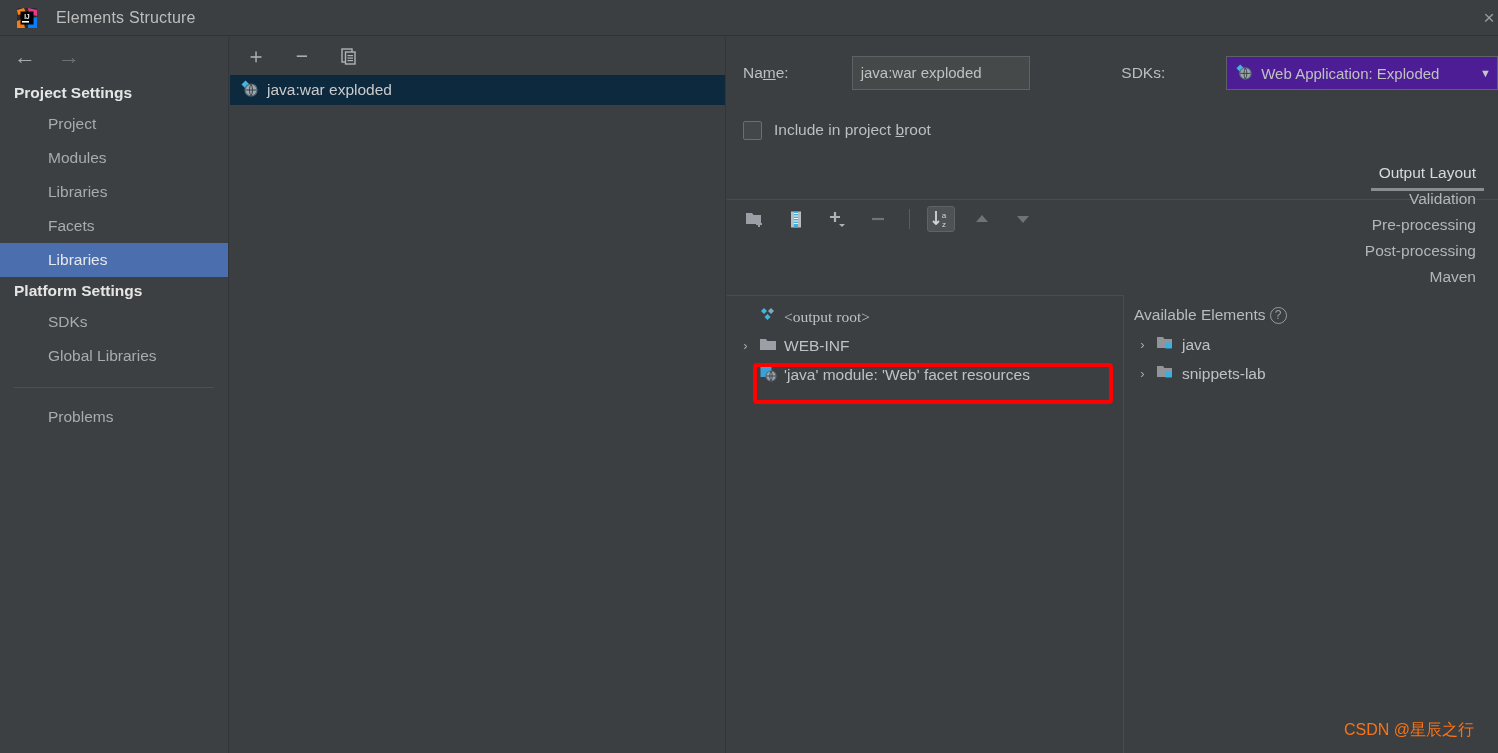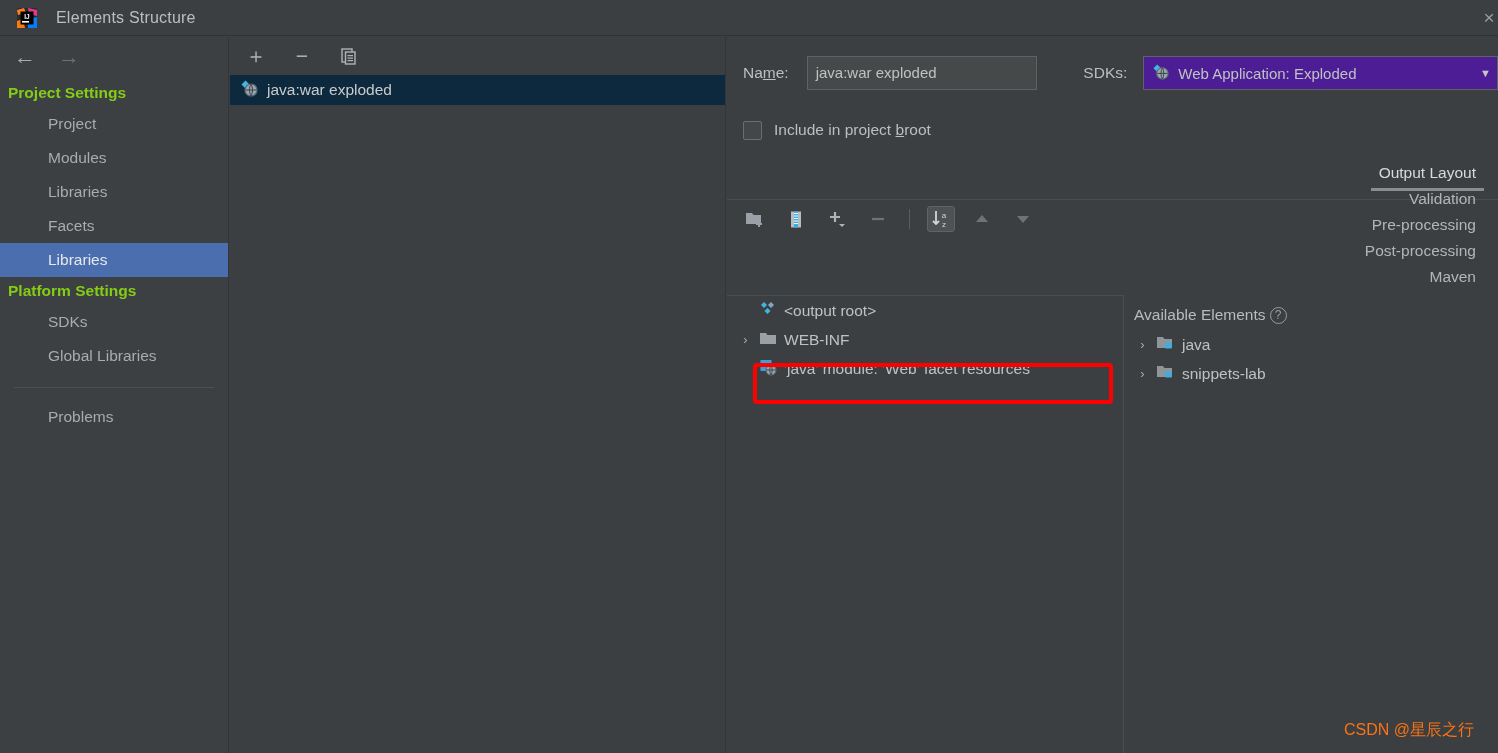--- a/index.html
+++ b/index.html
@@ -32,22 +32,22 @@
   .sidebar {
     position: absolute; left: 0; top: 37px; width: 229px; height: 716px;
     background: #3c4043;
     border-right: 1px solid #32363a;
   }
   .nav-row { height: 42px; display: flex; align-items: center; padding-left: 12px; gap: 18px; }
   .nav-arrow { width: 26px; height: 26px; color: #a7abad; font-size: 22px; line-height: 24px; text-align: center; }
   .nav-arrow.disabled { color: #6d7174; }
 
   .side-group {
-    font-size: 15.5px; font-weight: bold; color: #84cc16;
-    padding: 5px 0 5px 8px;
+    font-size: 15.5px; font-weight: bold; color: #e5e5e5;
+    padding: 5px 0 5px 14px;
   }
   .side-item {
     font-size: 15.5px; color: #a9abac;
     height: 34px; line-height: 34px; padding-left: 48px;
     white-space: nowrap;
   }
   .side-item.selected { background: #4b6eaf; color: #e6e8ea; }
   .side-sep { height: 1px; background: #4d5053; margin: 14px 14px 12px 14px; }
 
   
@@ -62,21 +62,21 @@
   .artifact-item {
     height: 30px; display: flex; align-items: center; gap: 8px;
     padding-left: 10px; background: #0d293e; color: #c9cbcc; font-size: 15.5px;
   }
 
   
   .detail {
     position: absolute; left: 727px; top: 37px; width: 771px; height: 716px;
     background: #3c3f41;
   }
-  .field-row { display: flex; align-items: center; height: 34px; margin-top: 19px; padding-left: 16px; }
+  .field-row { display: flex; align-items: center; height: 34px; margin-top: 19px; padding-left: 16px; gap: 45px; }
   .lbl { font-size: 15.5px; color: #bcbec0; }
   .txtfield {
     background: #45494a; border: 1px solid #5e6264; color: #bfc1c2;
     height: 34px; line-height: 32px; padding: 0 8px; font-size: 15px;
     white-space: nowrap; overflow: hidden;
   }
   .combo {
     background: #4c1d95; border: 1px solid #5e6264; height: 34px;
     display: flex; align-items: center; padding: 0 6px 0 8px; gap: 8px;
     color: #bfc1c2; font-size: 15px; white-space: nowrap; overflow: hidden;
@@ -274,21 +274,21 @@
     <div class="itb dim">
       <svg width="20" height="18" viewBox="0 0 20 18">
           <path d="M4 6 L10 13 L16 6 Z" fill="#6f7376"></path>
         </svg>
     </div>
   </div>
 
   <div class="panes">
 
     <div class="tree-pane">
-      <div class="tree-row" style="">
+      <div class="tree-row" style="margin-top:6px;font-family:Liberation Serif, serif;">
         <span class="chev blank">›</span>
         <span>
           <svg width="18" height="18" viewBox="0 0 18 18">
             <path d="M5 2 L8 5 L5 8 L2 5 Z" fill="#40b6e0"></path>
             <path d="M12 2 L15 5 L12 8 L9 5 Z" fill="#7fa8c4"></path>
             <path d="M8.5 8 L11.5 11 L8.5 14 L5.5 11 Z" fill="#40b6e0"></path>
           </svg>
         </span>
         <span>&lt;output root&gt;</span>
       </div>

